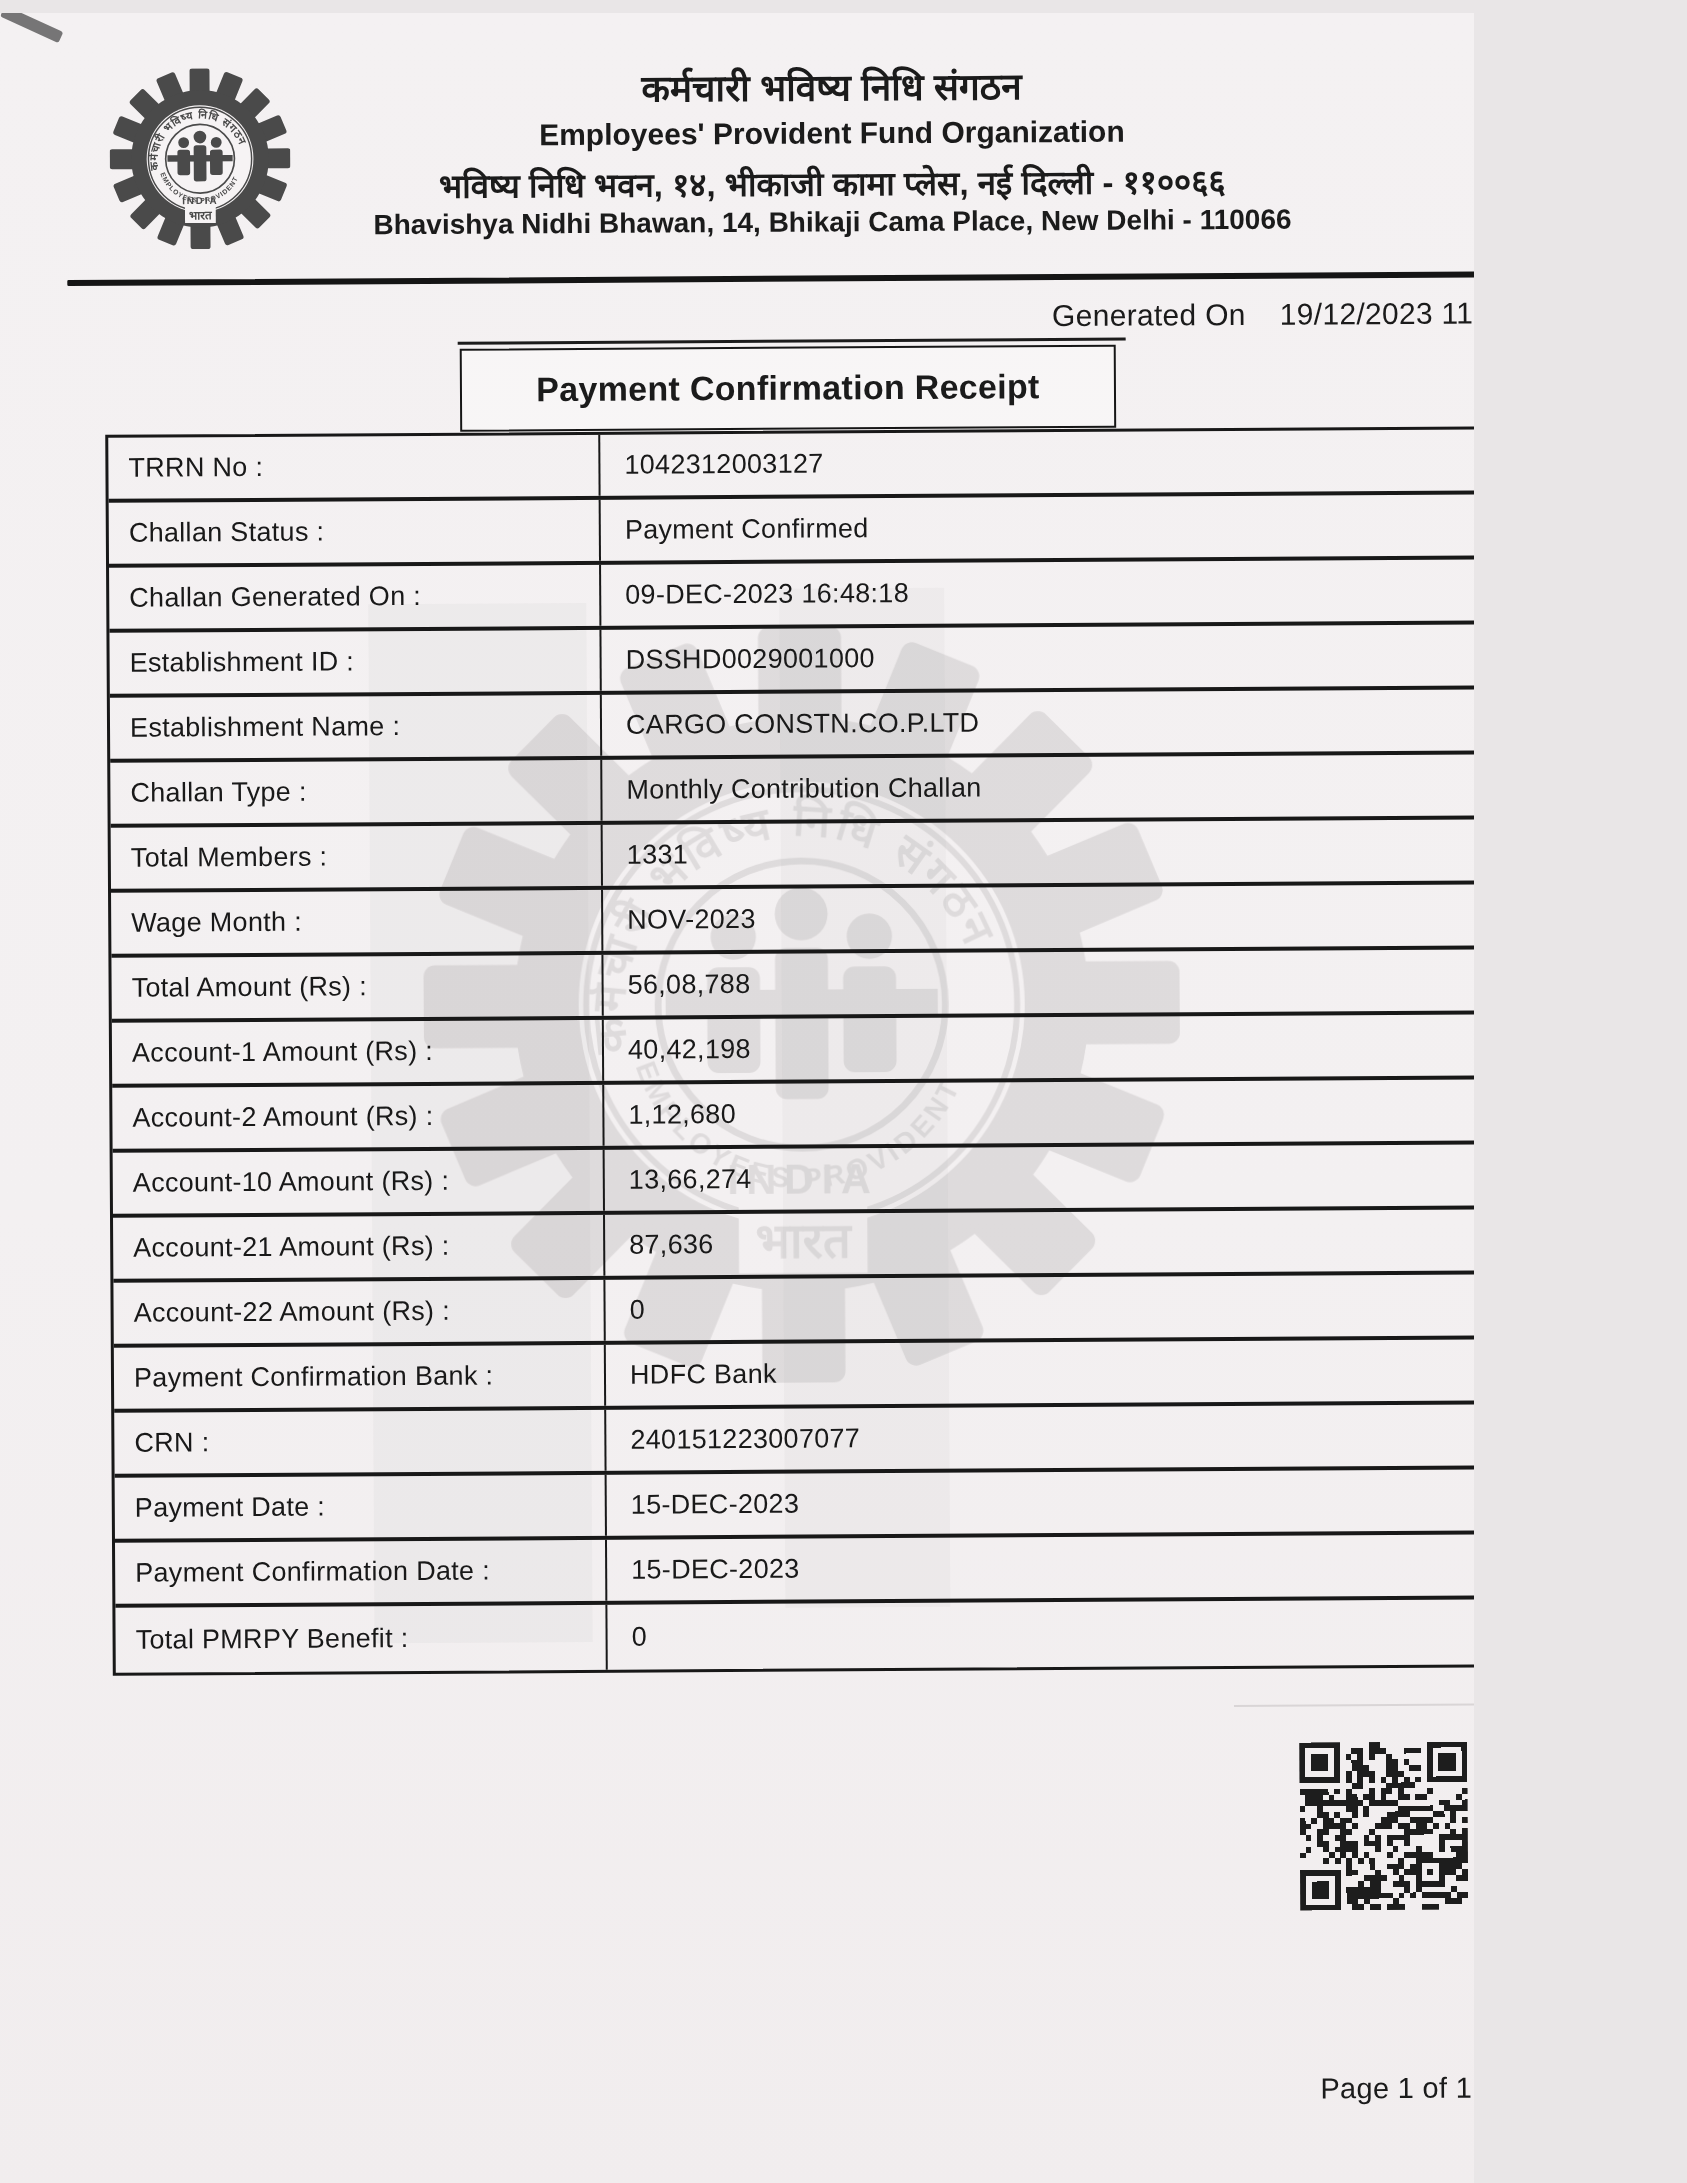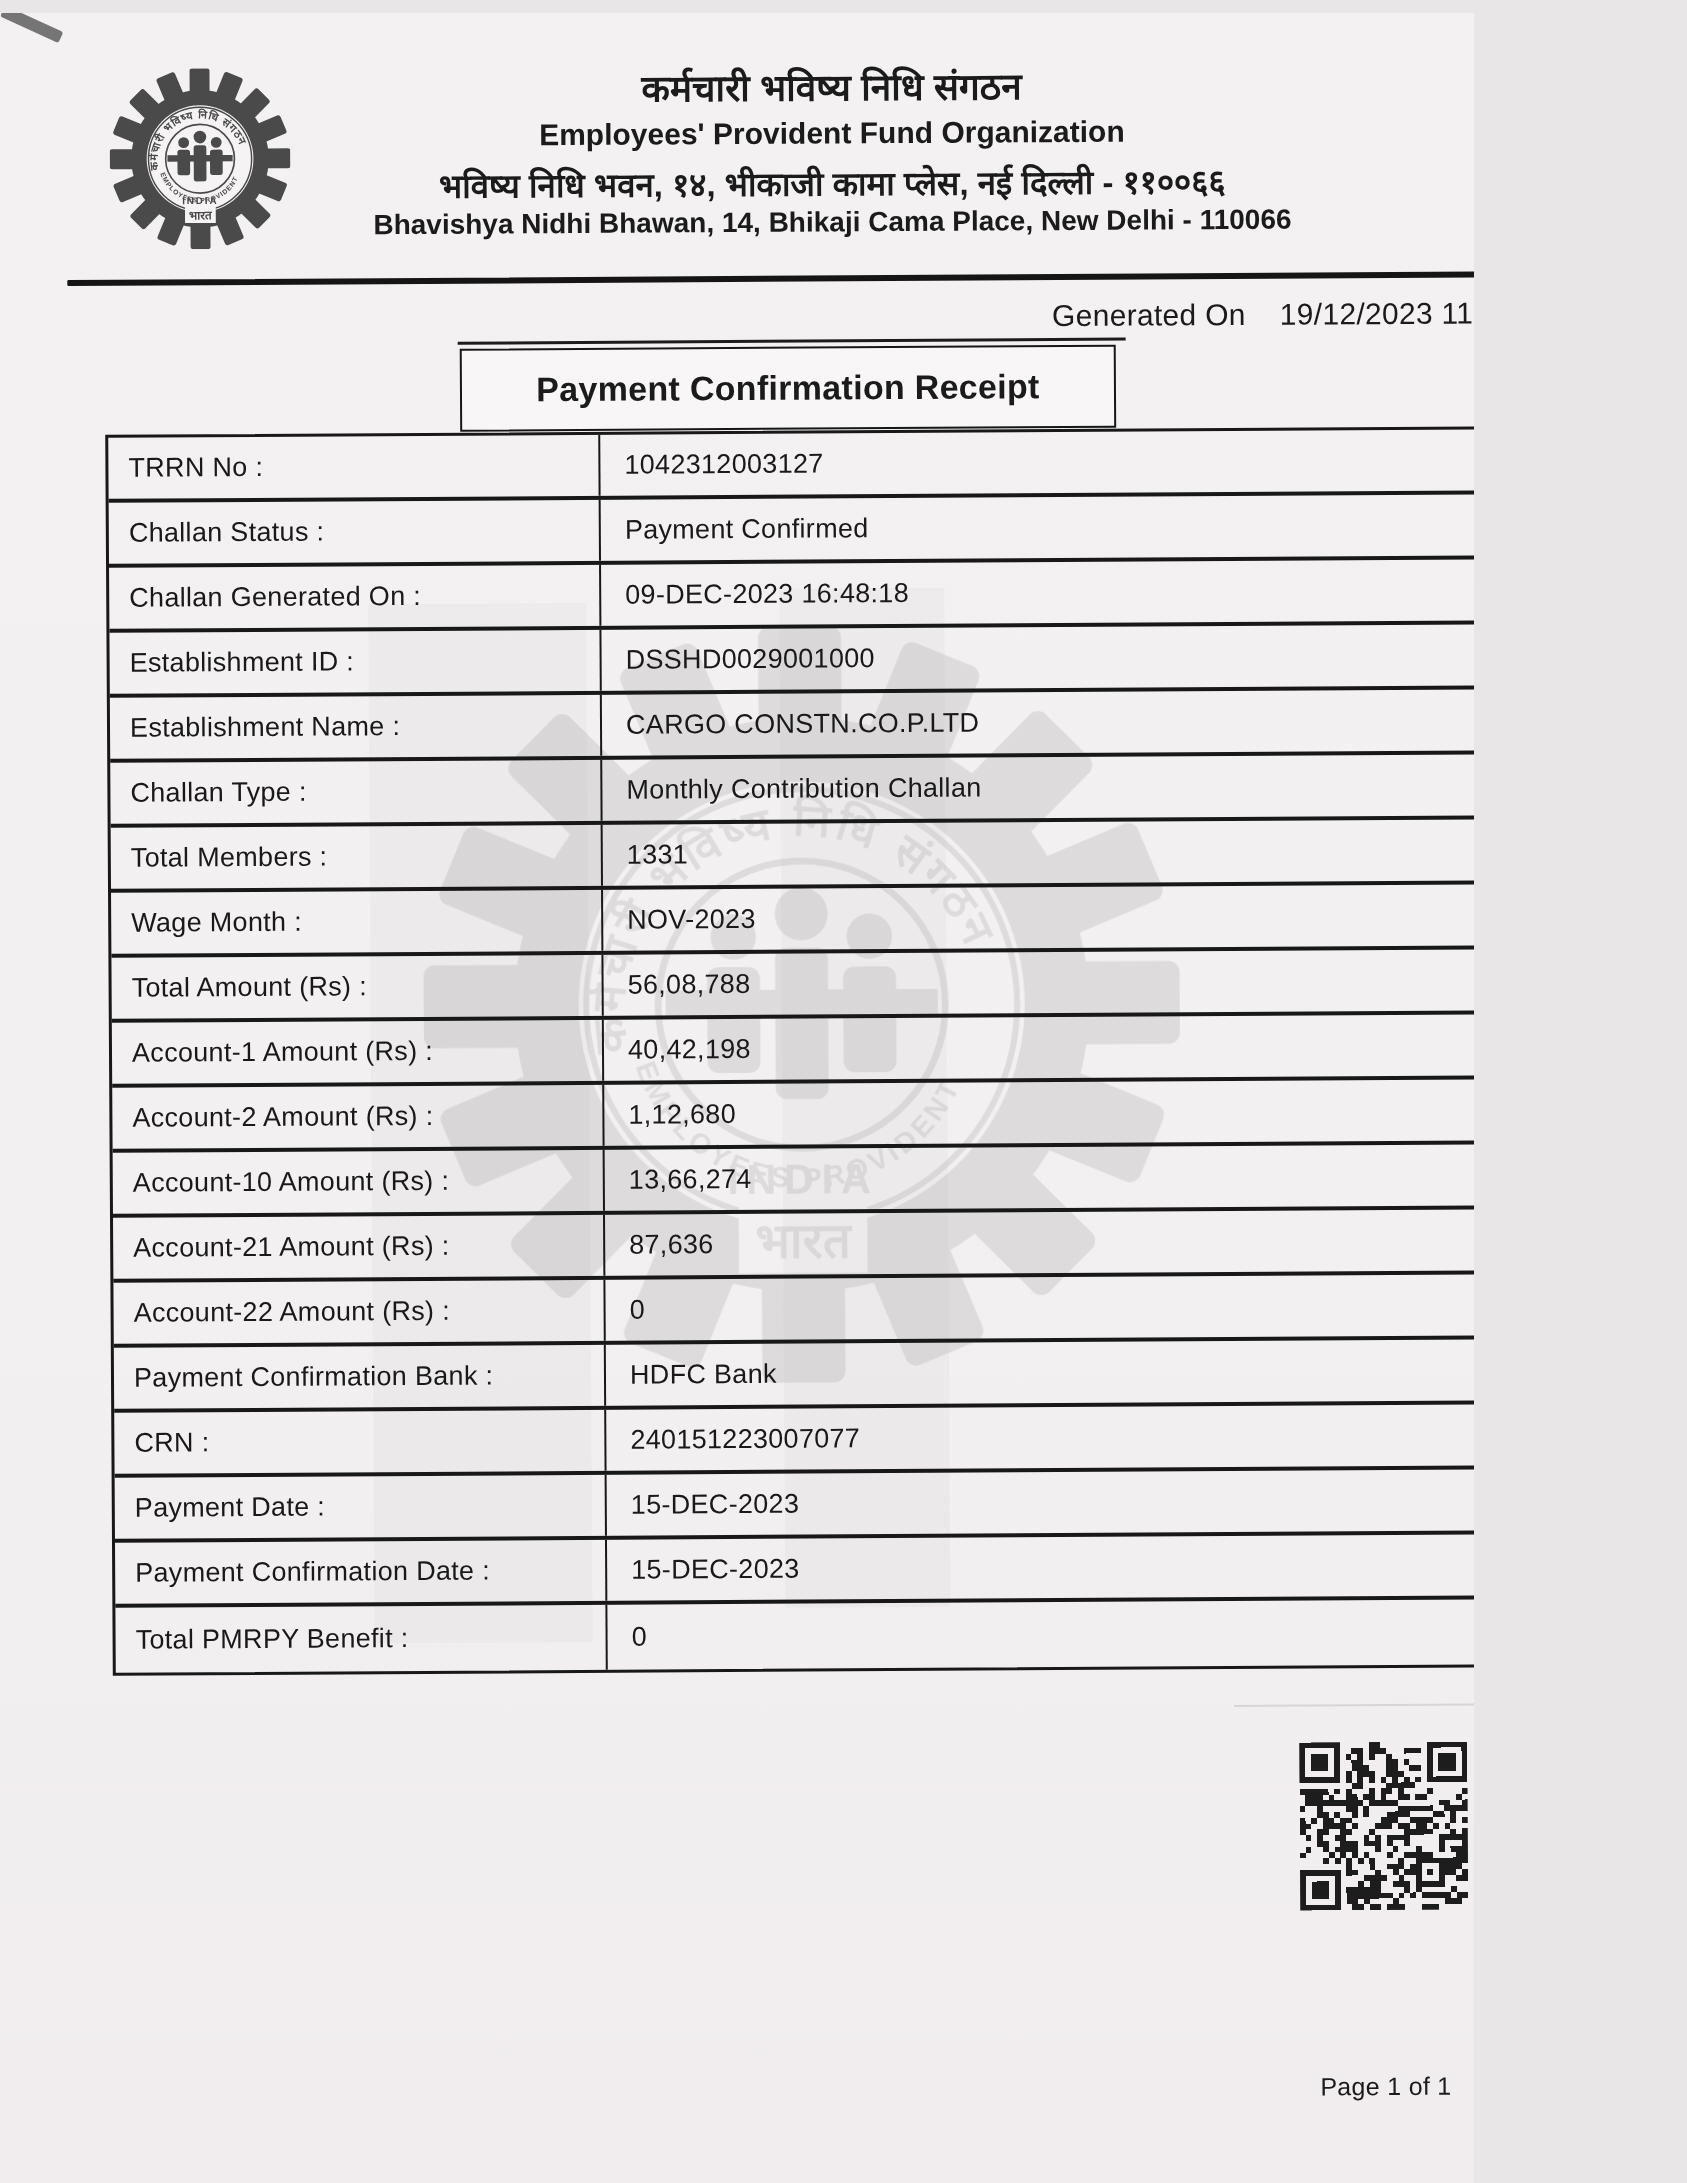--- a/index.html
+++ b/index.html
@@ -66,21 +66,21 @@
     border:3.3px solid #181818;box-sizing:border-box;
   }
   .row{display:grid;grid-template-columns:492px 1fr;height:65px;box-sizing:border-box;border-bottom:4px solid #181818;}
   .row:last-child{border-bottom:none;}
   .cell{display:flex;align-items:center;font-size:27px;letter-spacing:0.3px;color:#191919;}
   .cell.label{padding-left:20px;border-right:2px solid #181818;}
   .cell.value{padding-left:24px;}
 
   
   .qr{position:absolute;left:1294px;top:1733px;width:168px;height:168px;}
-  .page-num{position:absolute;left:1313px;top:2063px;font-size:25px;letter-spacing:0.3px;}
+  .page-num{position:absolute;left:1313px;top:2063px;font-size:29px;letter-spacing:0.3px;}
 </style>
 </head>
 <body>
 
 <div class="page">
   <div class="scan">
 
     <svg width="0" height="0" style="position:absolute" aria-hidden="true">
       <defs>
         <symbol id="epfo-gear" viewBox="0 0 200 200">

